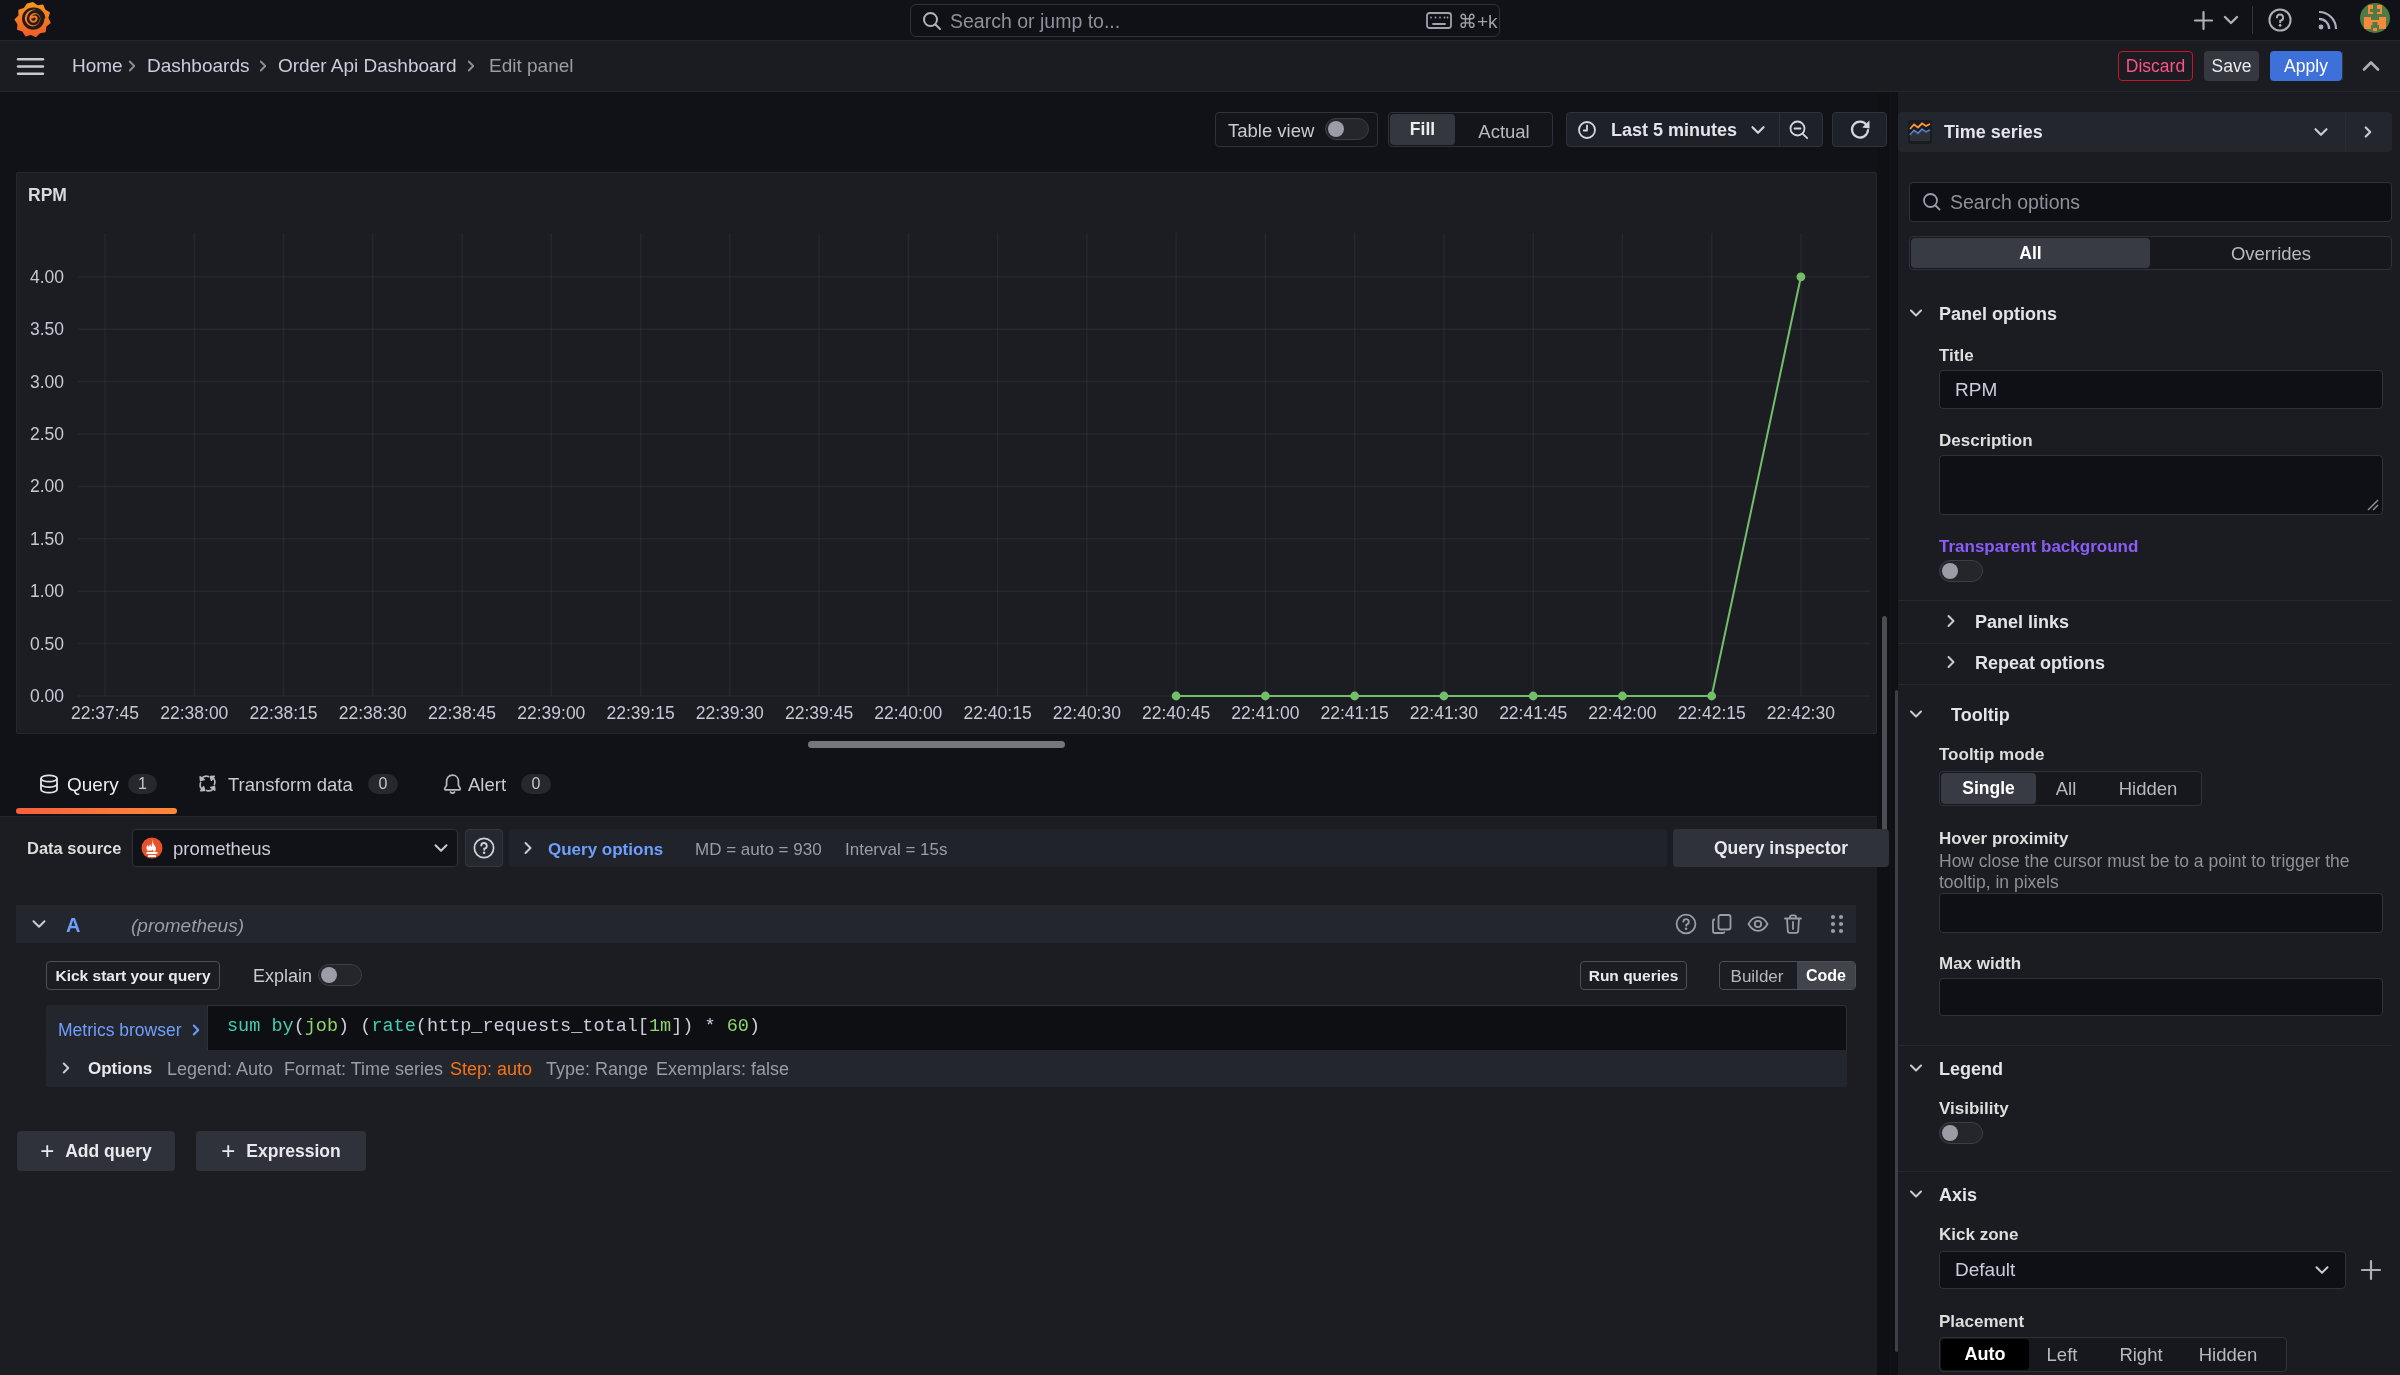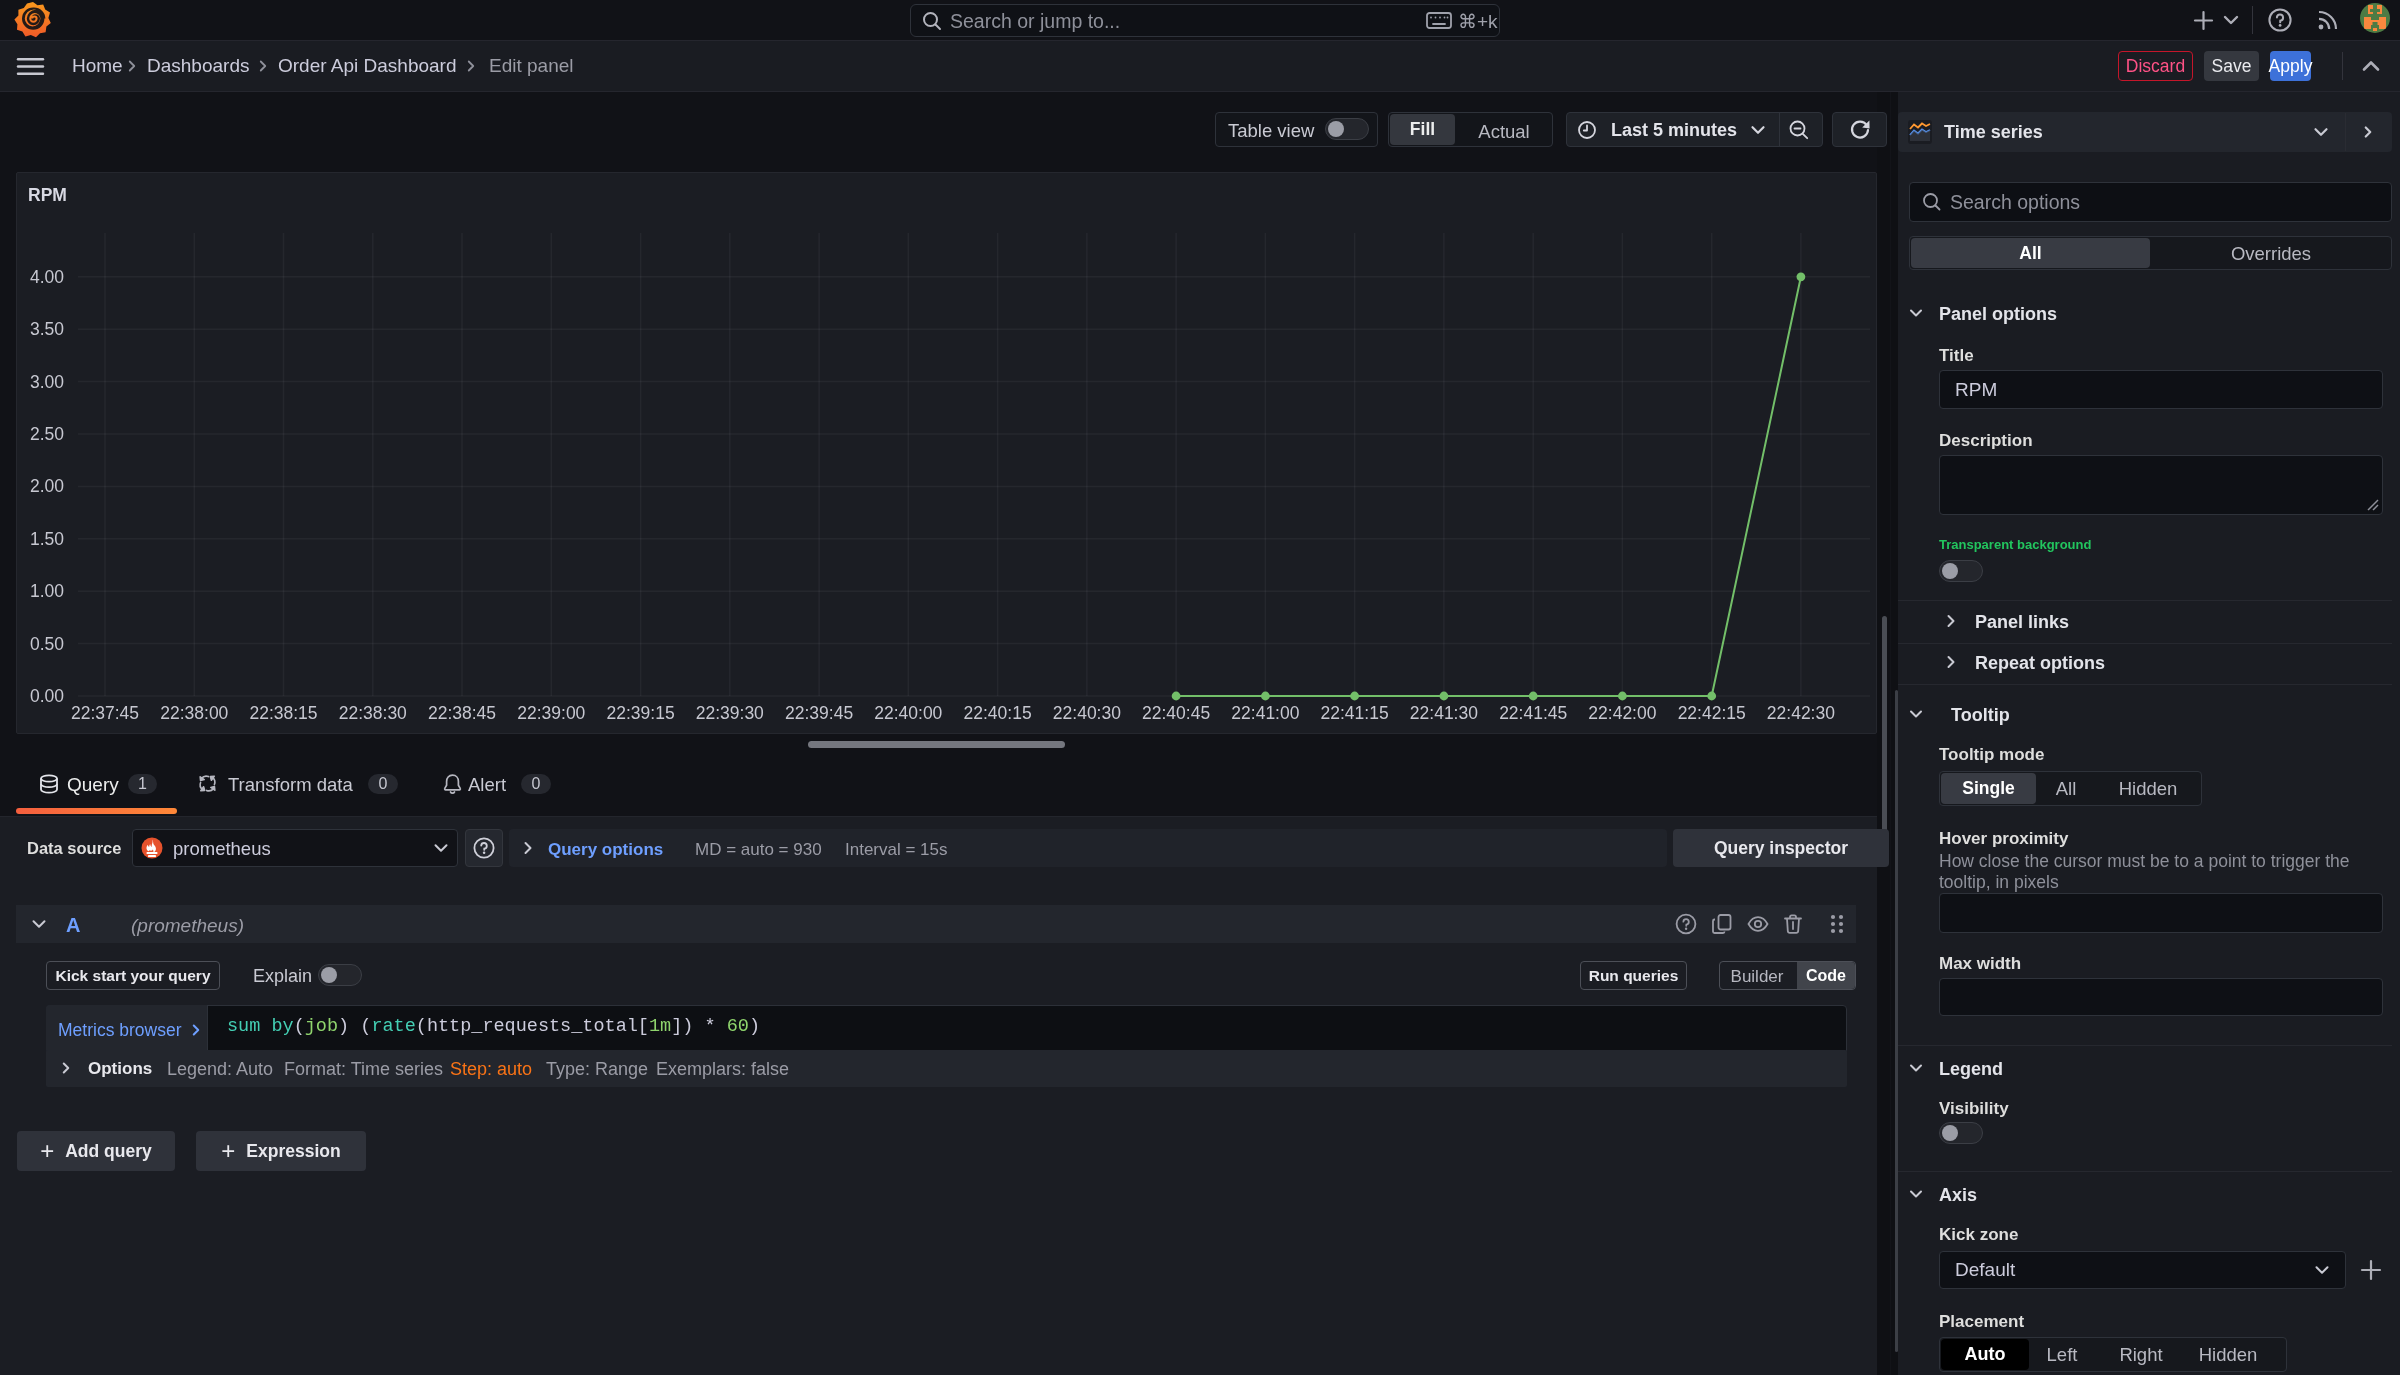--- a/index.html
+++ b/index.html
@@ -93,21 +93,21 @@
 <svg class="abs" style="left:251px;top:54px" width="24" height="24" viewBox="-12 -12 24 24">
     <polyline points="-2.25,-4.5 2.25,0 -2.25,4.5" stroke="#8e909a" stroke-width="1.8" fill="none" stroke-linecap="round" stroke-linejoin="round"></polyline>
   </svg>
 <div class="abs txt " style="left:278px;top:55px;font-size:19px;color:#ccccdc;font-weight:400;">Order Api Dashboard</div>
 <svg class="abs" style="left:459px;top:54px" width="24" height="24" viewBox="-12 -12 24 24">
     <polyline points="-2.25,-4.5 2.25,0 -2.25,4.5" stroke="#8e909a" stroke-width="1.8" fill="none" stroke-linecap="round" stroke-linejoin="round"></polyline>
   </svg>
 <div class="abs txt " style="left:489px;top:55px;font-size:19px;color:#9b9ca6;font-weight:400;">Edit panel</div>
 <div class="abs btn" style="left:2118px;top:51px;width:75px;height:30px;border:1px solid #c4162a;color:#ff5286;font-size:17.5px;">Discard</div>
 <div class="abs btn" style="left:2204px;top:51px;width:55px;height:30px;background:#35383f;color:#eaebef;font-size:17.5px;">Save</div>
-<div class="abs btn" style="left:2270px;top:51px;width:41px;height:30px;background:#3d71d9;color:#ffffff;font-size:17.5px;">Apply</div>
+<div class="abs btn" style="left:2270px;top:51px;width:72px;height:30px;background:#3d71d9;color:#ffffff;font-size:17.5px;">Apply</div>
 <div class="abs" style="left:2342px;top:52px;width:1px;height:28px;background:#33343c;"></div>
 <svg class="abs" style="left:2359px;top:54px" width="24" height="24" viewBox="-12 -12 24 24">
     <polyline points="-7,3.5 0,-3.5 7,3.5" stroke="#adaeb7" stroke-width="2.6" fill="none" stroke-linecap="round" stroke-linejoin="round"></polyline>
   </svg>
 <div class="abs row" style="left:1215px;top:112px;width:163px;height:35px;border:1px solid #2e323a;border-radius:4px;background:#13151a;"></div>
 <div class="abs txt " style="left:1228px;top:120px;font-size:18.5px;color:#c9cad3;font-weight:400;">Table view</div>
 <div class="abs" style="left:1325px;top:118px;width:44px;height:22px;border-radius:11px;background:#24262c;border:1px solid #3b3e45;"></div>
 <div class="abs" style="left:1328px;top:121px;width:16px;height:16px;border-radius:50%;background:#9b9da6;"></div>
 <div class="abs row" style="left:1388px;top:112px;width:165px;height:35px;border:1px solid #2e323a;border-radius:4px;background:#13151a;"></div>
 <div class="abs btn" style="left:1390px;top:114px;width:65px;height:31px;background:#34373e;color:#eceded;font-weight:700;font-size:17.5px;">Fill</div>
@@ -357,21 +357,21 @@
 <div class="abs inp row" style="left:1939px;top:370px;width:444px;height:39px;padding-left:15px;font-size:19px;color:#ccccdc;">RPM</div>
 <div class="abs txt " style="left:1939px;top:431px;font-size:17px;color:#dededd;font-weight:700;">Description</div>
 <div class="abs inp" style="left:1939px;top:455px;width:444px;height:60px;"></div>
 <svg class="abs " style="left:2364px;top:496px" width="16" height="16" viewBox="0 0 16 16" fill="none">
     <g stroke="#8e909a" stroke-width="1.5">
       <line x1="14" y1="4" x2="4" y2="14"></line>
       <line x1="14" y1="9" x2="9" y2="14"></line>
       <line x1="14" y1="14" x2="14" y2="14"></line>
     </g>
   </svg>
-<div class="abs txt " style="left:1939px;top:537px;font-size:13px;color:#22c55e;font-weight:700;">Transparent background</div>
+<div class="abs txt " style="left:1939px;top:537px;font-size:17px;color:#8b5cf6;font-weight:700;">Transparent background</div>
 <div class="abs" style="left:1939px;top:560px;width:44px;height:22px;border-radius:11px;background:#24262c;border:1px solid #3b3e45;"></div>
 <div class="abs" style="left:1942px;top:563px;width:16px;height:16px;border-radius:50%;background:#9b9da6;"></div>
 <div class="abs" style="left:1898px;top:600px;width:494px;height:1px;background:#26282f;"></div>
 <svg class="abs" style="left:1939px;top:609px" width="24" height="24" viewBox="-12 -12 24 24">
     <polyline points="-2.5,-5 2.5,0 -2.5,5" stroke="#c9cad3" stroke-width="2" fill="none" stroke-linecap="round" stroke-linejoin="round"></polyline>
   </svg>
 <div class="abs txt " style="left:1975px;top:612px;font-size:18px;color:#e3e4ea;font-weight:700;">Panel links</div>
 <div class="abs" style="left:1898px;top:643px;width:494px;height:1px;background:#26282f;"></div>
 <svg class="abs" style="left:1939px;top:650px" width="24" height="24" viewBox="-12 -12 24 24">
     <polyline points="-2.5,-5 2.5,0 -2.5,5" stroke="#c9cad3" stroke-width="2" fill="none" stroke-linecap="round" stroke-linejoin="round"></polyline>

